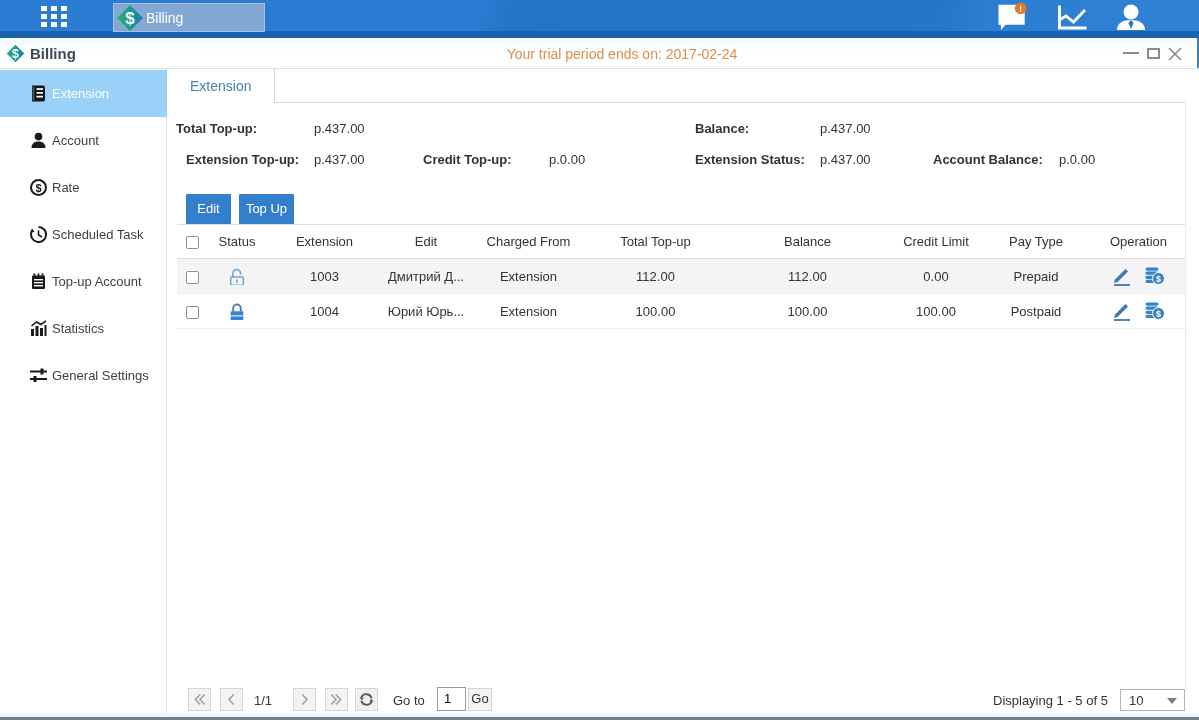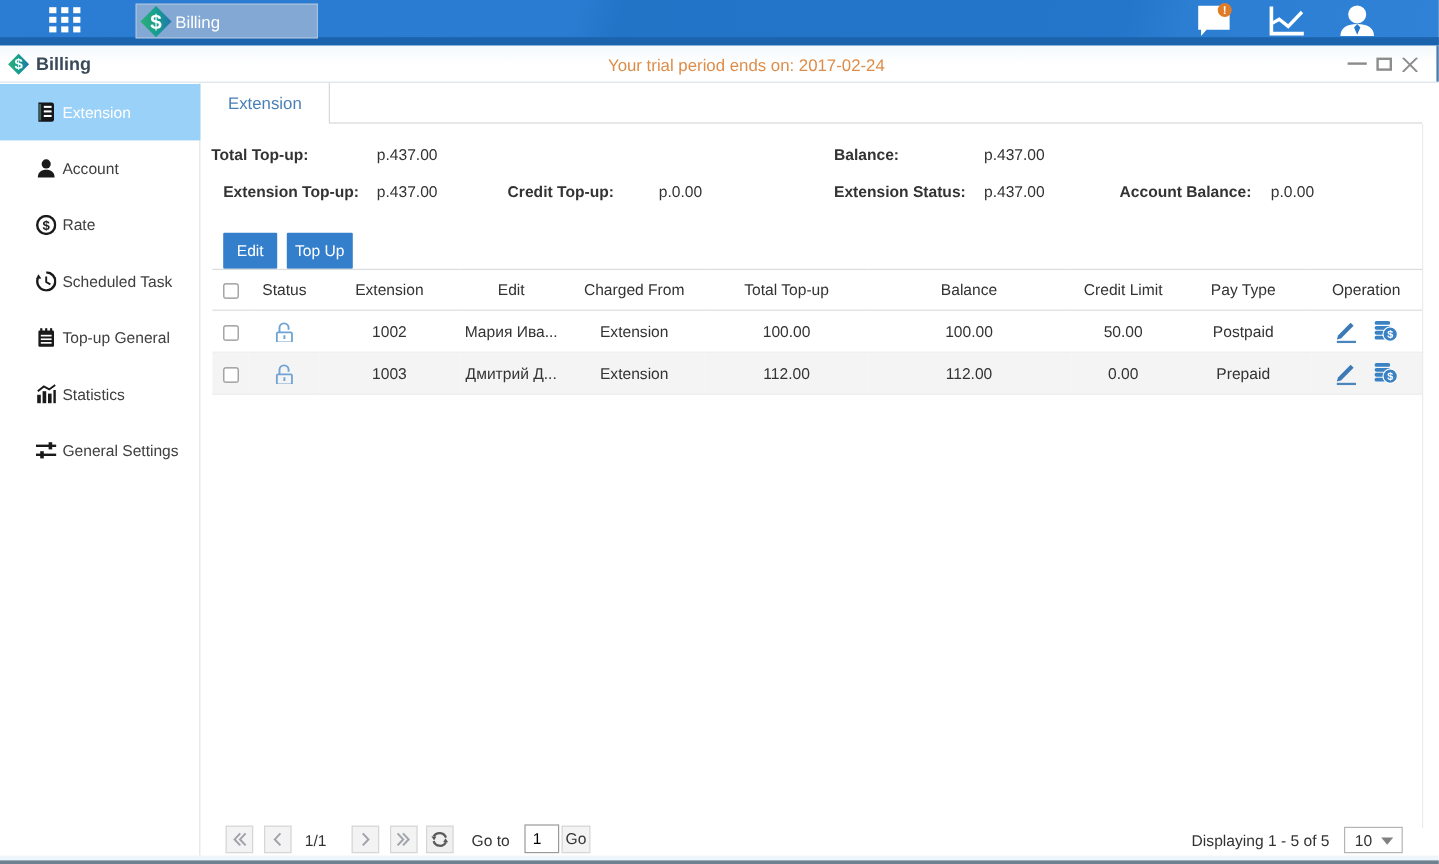--- a/index.html
+++ b/index.html
@@ -45,21 +45,21 @@
 #grid th { height:34px; font-size:13px; font-weight:normal; color:#333; border-top:1px solid #dcdcdc; border-bottom:1px solid #dcdcdc; text-align:center; }
 #grid td { height:35px; font-size:13px; color:#333; text-align:center; border-bottom:1px solid #ededed; }
 #grid tr.alt td { background:#f4f4f4; }
 .cb { display:inline-block; width:13px; height:13px; border:1px solid #8f8f8f; border-radius:2px; background:#fff; vertical-align:middle; }
 
 
 .pbtn { position:absolute; top:688px; width:23px; height:23px; background:#f3f3f3; border:1px solid #d6d6d6; text-align:center; color:#b8b8b8; font-size:16px; line-height:20px; }
 .ptext { position:absolute; top:693px; font-size:13px; color:#333; }
 #goto-input { position:absolute; left:437px; top:687px; width:29px; height:24px; border:1px solid #9a9a9a; background:#fff; font-size:13px; padding-left:6px; line-height:22px; }
 #gobtn { left:468px; width:24px; color:#333; font-size:13px; }
-#pagesize { position:absolute; left:1120px; top:689px; width:49px; height:22px; border:1px solid #b4b4b4; background:#fff; }
+#pagesize { position:absolute; left:1120px; top:689px; width:65px; height:22px; border:1px solid #b4b4b4; background:#fff; }
 #pagesize span { position:absolute; left:8px; top:3px; font-size:13px; color:#333; }
 #pagesize .tri { position:absolute; right:7px; top:8px; width:0; height:0; border-left:5px solid transparent; border-right:5px solid transparent; border-top:6px solid #808080; }
 
 #footstrip1 { left:0; top:713px; width:1199px; height:5px; background:#eef6fb; }
 #footstrip2 { left:0; top:717px; width:1199px; height:3px; background:#6e8191; }
 </style>
 </head>
 <body>
 
 
@@ -165,21 +165,21 @@
 <div class="mitem" style="top:258px">
   <svg class="ic" viewBox="0 0 17 17">
       <rect x="2" y="2.5" width="13" height="13.5" rx="1" fill="#1a1a1a"></rect>
       <rect x="3.5" y="0.5" width="1.8" height="3.5" fill="#1a1a1a"></rect>
       <rect x="7.6" y="0.5" width="1.8" height="3.5" fill="#1a1a1a"></rect>
       <rect x="11.7" y="0.5" width="1.8" height="3.5" fill="#1a1a1a"></rect>
       <rect x="4" y="6" width="9" height="1.4" fill="#fff"></rect>
       <rect x="4" y="9" width="9" height="1.4" fill="#fff"></rect>
       <rect x="4" y="12" width="9" height="1.4" fill="#fff"></rect>
     </svg>
-  <div class="tx">Top-up General</div>
+  <div class="tx">Top-up Account</div>
 </div>
 <div class="mitem" style="top:305px">
   <svg class="ic" viewBox="0 0 17 17">
       <rect x="1" y="9" width="3" height="7" fill="#1a1a1a"></rect>
       <rect x="5.5" y="6" width="3" height="10" fill="#1a1a1a"></rect>
       <rect x="10" y="8" width="3" height="8" fill="#1a1a1a"></rect>
       <path d="M1.5 6 L6.5 2 L11 4.5 L16 0.8" stroke="#1a1a1a" stroke-width="1.6" fill="none"></path>
       <rect x="14.5" y="5" width="2" height="11" fill="#1a1a1a"></rect>
     </svg>
   <div class="tx">Statistics</div>
@@ -238,50 +238,50 @@
           <th>Status</th>
           <th>Extension</th>
           <th>Edit</th>
           <th>Charged From</th>
           <th>Total Top-up</th>
           <th>Balance</th>
           <th>Credit Limit</th>
           <th>Pay Type</th>
           <th>Operation</th>
         </tr>
-<tr>
-          <td><span class="cb"></span></td>
-          <td class="lock-open"><svg width="16" height="18" viewBox="0 0 16 18" style="vertical-align:middle">
-              <use href="#lockopen"></use>
-            </svg></td>
-          <td>1002</td>
-          <td>Мария Ива...</td>
-          <td>Extension</td>
-          <td>100.00</td>
-          <td>100.00</td>
-          <td>50.00</td>
-          <td>Postpaid</td>
-          <td class="ops"><svg width="18" height="20" viewBox="0 0 18 20" style="vertical-align:middle;margin-right:14px">
-              <use href="#pencilico"></use>
-            </svg><svg width="20" height="18" viewBox="0 0 20 18" style="vertical-align:middle">
-              <use href="#coinsico"></use>
-            </svg></td>
-        </tr>
 <tr class="alt">
           <td><span class="cb"></span></td>
           <td class="lock-open"><svg width="16" height="18" viewBox="0 0 16 18" style="vertical-align:middle">
               <use href="#lockopen"></use>
             </svg></td>
           <td>1003</td>
           <td>Дмитрий Д...</td>
           <td>Extension</td>
           <td>112.00</td>
           <td>112.00</td>
           <td>0.00</td>
           <td>Prepaid</td>
+          <td class="ops"><svg width="18" height="20" viewBox="0 0 18 20" style="vertical-align:middle;margin-right:14px">
+              <use href="#pencilico"></use>
+            </svg><svg width="20" height="18" viewBox="0 0 20 18" style="vertical-align:middle">
+              <use href="#coinsico"></use>
+            </svg></td>
+        </tr>
+<tr>
+          <td><span class="cb"></span></td>
+          <td class="lock-closed"><svg width="16" height="18" viewBox="0 0 16 18" style="vertical-align:middle">
+              <use href="#lockclosed"></use>
+            </svg></td>
+          <td>1004</td>
+          <td>Юрий Юрь...</td>
+          <td>Extension</td>
+          <td>100.00</td>
+          <td>100.00</td>
+          <td>100.00</td>
+          <td>Postpaid</td>
           <td class="ops"><svg width="18" height="20" viewBox="0 0 18 20" style="vertical-align:middle;margin-right:14px">
               <use href="#pencilico"></use>
             </svg><svg width="20" height="18" viewBox="0 0 20 18" style="vertical-align:middle">
               <use href="#coinsico"></use>
             </svg></td>
         </tr>
 </tbody>
     </table>
 </div>
 

